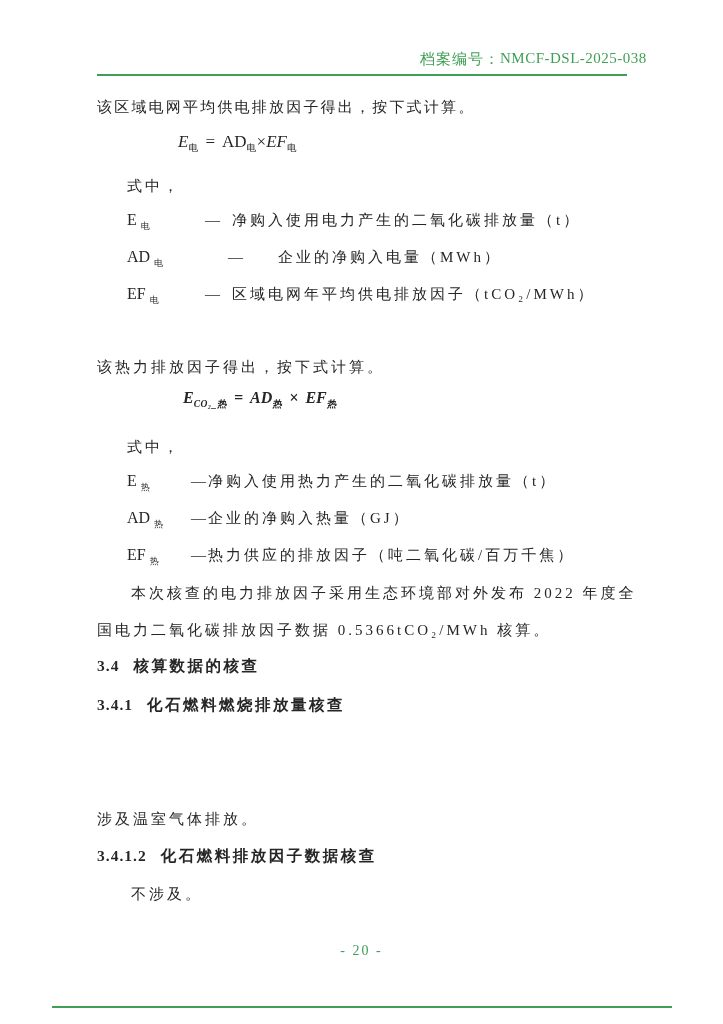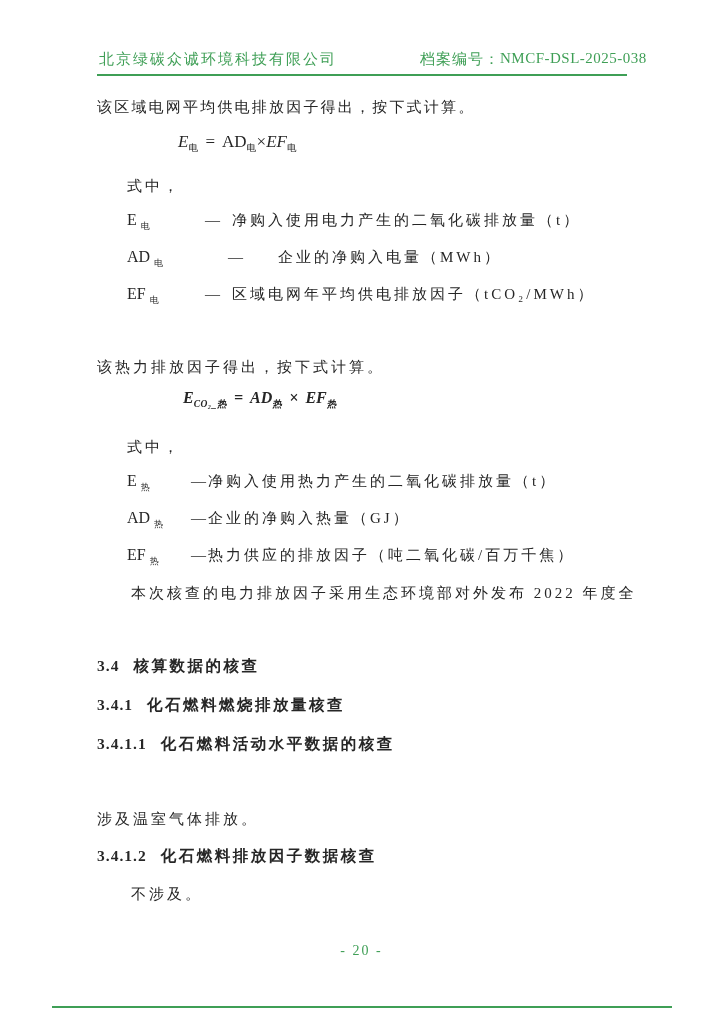--- a/index.html
+++ b/index.html
@@ -37,21 +37,20 @@
   .defrow.heat .dash{margin-right:2px;}
   .defrow .dtext{letter-spacing:3px;}
   
   .pageno{font-size:14px;color:var(--green,#3f9f56);letter-spacing:1px;}
 </style>
 </head>
 <body>
 
 <div class="page">
 
-  <div class="abs hdr" style="left:99px;top:50px;">北京绿碳众诚环境科技有限公司</div>
   <div class="abs hdr hdr-right" style="left:420px;top:50px;">
     <span>档案编号：</span>
     <span class="hdr-num">NMCF-DSL-2025-038</span>
   </div>
   <div class="rule" style="left:97px;top:74px;width:530px;"></div>
 
   <div class="abs bline tight" style="left:97px;top:97px;">该区域电网平均供电排放因子得出，按下式计算。</div>
 
   <div class="abs formula" style="left:178px;top:132px;">
     <span class="it">E</span><span class="fsub">电</span><span class="fgap"></span><span>=</span><span class="fgap"></span><span>AD</span><span class="fsub">电</span><span>×</span><span class="it">EF</span><span class="fsub">电</span>
@@ -93,29 +92,27 @@
     <span class="dash">—</span>
     <span class="dtext">企业的净购入热量（GJ）</span>
   </div>
   <div class="abs defrow heat" style="left:127px;top:546px;">
     <span class="sym"><span>EF</span><span class="fsub">热</span></span>
     <span class="dash">—</span>
     <span class="dtext">热力供应的排放因子（吨二氧化碳/百万千焦）</span>
   </div>
 
   <div class="abs bline" style="left:131px;top:583px;">本次核查的电力排放因子采用生态环境部对外发布 2022 年度全</div>
+  <div class="abs bline" style="left:97px;top:620px;">国电力二氧化碳排放因子数据 0.5366tCO₂/MWh 核算。</div>
 
   <div class="abs heading" style="left:97px;top:656px;">
     <span class="num">3.4</span><span>核算数据的核查</span>
   </div>
   <div class="abs heading" style="left:97px;top:695px;">
     <span class="num">3.4.1</span><span>化石燃料燃烧排放量核查</span>
-  </div>
-  <div class="abs heading" style="left:97px;top:734px;">
-    <span class="num">3.4.1.1</span><span>化石燃料活动水平数据的核查</span>
   </div>
 
   <div class="abs bline" style="left:97px;top:809px;">涉及温室气体排放。</div>
 
   <div class="abs heading" style="left:97px;top:846px;">
     <span class="num">3.4.1.2</span><span>化石燃料排放因子数据核查</span>
   </div>
 
   <div class="abs bline" style="left:131px;top:884px;">不涉及。</div>
 

